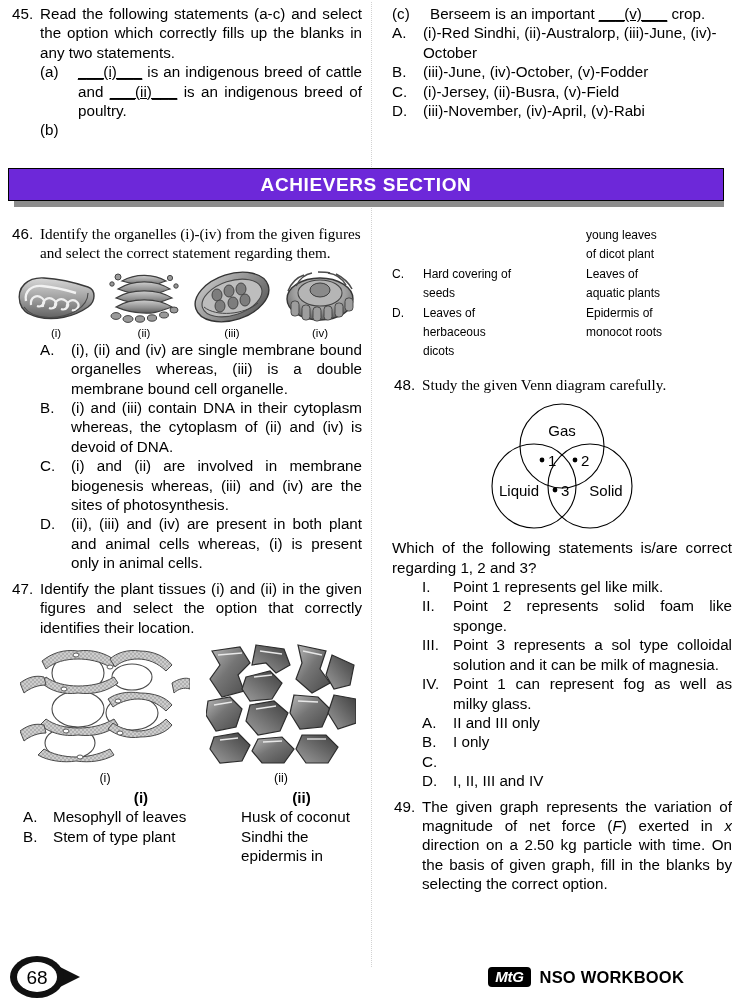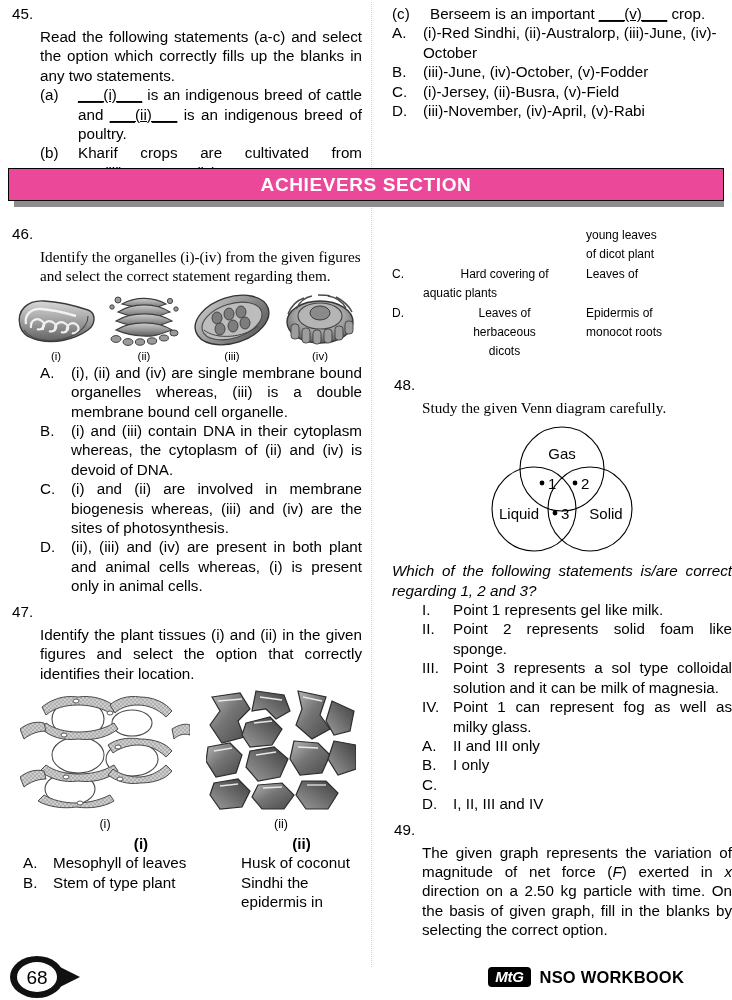--- a/index.html
+++ b/index.html
@@ -34,21 +34,20 @@
     line-height: 19.4px;
     text-align: left;
     padding-left: 2px;
     box-sizing: border-box;
   }
   .qbody {
     flex: 1 1 auto;
     font-size: 15.2px;
     line-height: 19.4px;
     text-align: justify;
-    margin-top: 23px;
   }
   .qbody.nojust { text-align: left; font-family: Liberation Serif, serif; }
 
   .optrow {
     display: flex;
     align-items: flex-start;
     margin-left: 30px;
   }
   .optlet {
     width: 31px;
@@ -113,21 +112,21 @@
   
   .band-wrap {
     position: absolute;
     left: 8px;
     top: 168px;
     width: 716px;
   }
   .band {
     position: relative;
     height: 33px;
-    background: #ec4899;
+    background: #6d28d9;
     border: 1px solid #000;
     box-sizing: border-box;
     display: flex;
     align-items: center;
     justify-content: center;
   }
   .band-title {
     color: #ffffff;
     font-size: 19px;
     font-weight: bold;
@@ -180,21 +179,21 @@
   .t47-row .c0 { width: 31px; flex: 0 0 31px; padding-left: 13px; box-sizing: border-box; }
   .t47-row .c1 { width: 200px; flex: 0 0 200px; padding-left: 12px; box-sizing: border-box; }
   .t47-row .c2 { flex: 1 1 auto; }
 
   .t47-row-r {
     display: flex;
     font-size: 12px;
     line-height: 19.4px;
   }
   .t47-row-r .c0 { width: 31px; flex: 0 0 31px; }
-  .t47-row-r .c1 { width: 163px; flex: 0 0 163px; text-align: center; }
+  .t47-row-r .c1 { width: 163px; flex: 0 0 163px; }
   .t47-row-r .c2 { flex: 1 1 auto; }
 
   
   .venn-wrap {
     width: 340px;
     display: flex;
     justify-content: center;
     margin-top: 4px;
   }
 
@@ -248,23 +247,20 @@
 
     <div class="optrow">
       <div class="sublet">(a)</div>
       <div class="opttxt">
         <span class="blank">___(i)___</span><span> is an indigenous breed of cattle and </span><span class="blank">___(ii)___</span><span> is an indigenous breed of poultry.</span>
       </div>
     </div>
 
     <div class="optrow">
       <div class="sublet">(b)</div>
-      <div class="opttxt">
-        <span>Kharif crops are cultivated from </span><span class="blank">___(iii)___</span><span> to </span><span class="blank">___(iv)___</span><span>.</span>
-      </div>
     </div>
 
   </div>
 
   <div class="col-right">
 
     <div class="optrow" style="margin-left:0;">
       <div class="sublet">(c)</div>
       <div class="opttxt">
         <span>Berseem is an important </span><span class="blank">___(v)___</span><span> crop.</span>
@@ -565,20 +561,21 @@
         <div class="c1"></div>
         <div class="c2">of dicot plant</div>
       </div>
       <div class="t47-row-r">
         <div class="c0">C.</div>
         <div class="c1">Hard covering of</div>
         <div class="c2">Leaves of</div>
       </div>
       <div class="t47-row-r">
         <div class="c0"></div>
+        <div class="c1">seeds</div>
         <div class="c2">aquatic plants</div>
       </div>
       <div class="t47-row-r">
         <div class="c0">D.</div>
         <div class="c1">Leaves of</div>
         <div class="c2">Epidermis of</div>
       </div>
       <div class="t47-row-r">
         <div class="c0"></div>
         <div class="c1">herbaceous</div>
@@ -610,21 +607,21 @@
         <text x="144" y="98" text-anchor="middle" font-family="Liberation Sans, sans-serif" font-size="15">Solid</text>
         <circle cx="80" cy="62" r="2.4" fill="#000"></circle>
         <text x="86" y="68" font-family="Liberation Sans, sans-serif" font-size="15">1</text>
         <circle cx="113" cy="62" r="2.4" fill="#000"></circle>
         <text x="119" y="68" font-family="Liberation Sans, sans-serif" font-size="15">2</text>
         <circle cx="93" cy="92" r="2.4" fill="#000"></circle>
         <text x="99" y="98" font-family="Liberation Sans, sans-serif" font-size="15">3</text>
       </svg>
     </div>
 
-    <div class="optrow" style="margin-left:30px;font-style:italic;">
+    <div class="optrow" style="margin-left:30px;">
       <div class="opttxt" style="margin-left:-30px;">Which of the following statements is/are correct regarding 1, 2 and 3?</div>
     </div>
 
     <div class="optrow" style="margin-left:30px;">
       <div class="optlet">I.</div>
       <div class="opttxt nojust">Point 1 represents gel like milk.</div>
     </div>
     <div class="optrow" style="margin-left:30px;">
       <div class="optlet">II.</div>
       <div class="opttxt">Point 2 represents solid foam like sponge.</div>

